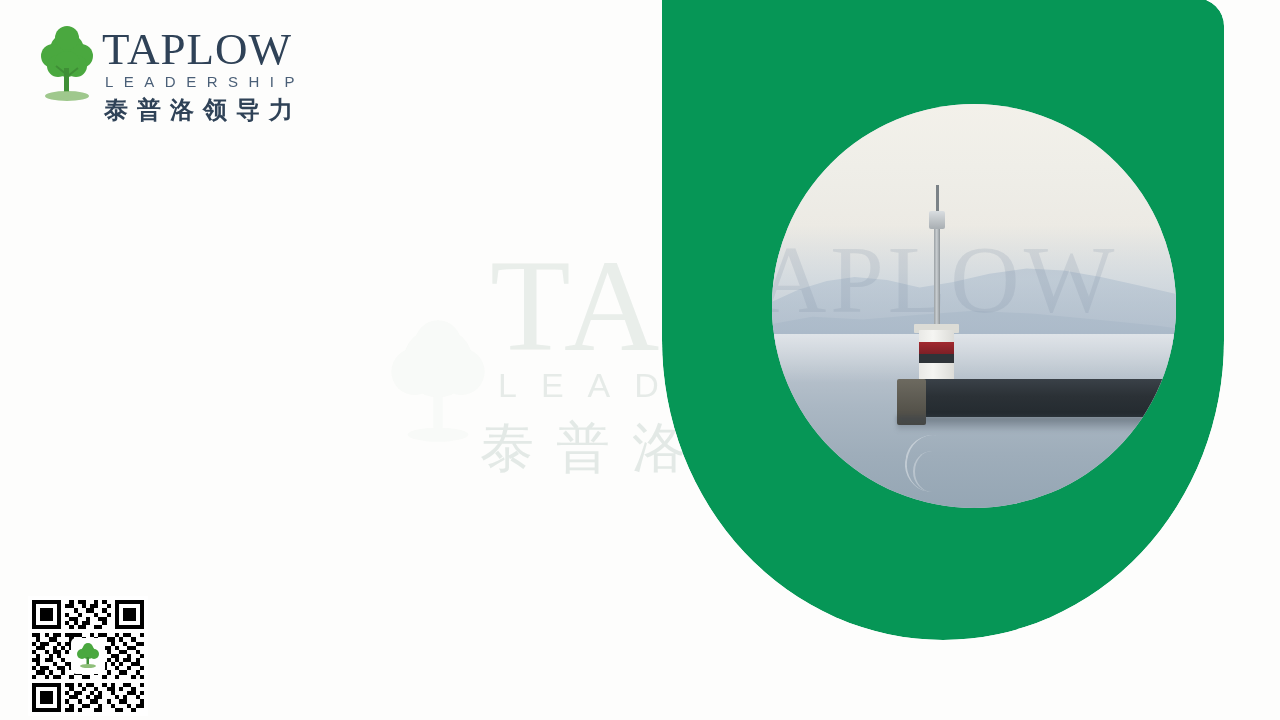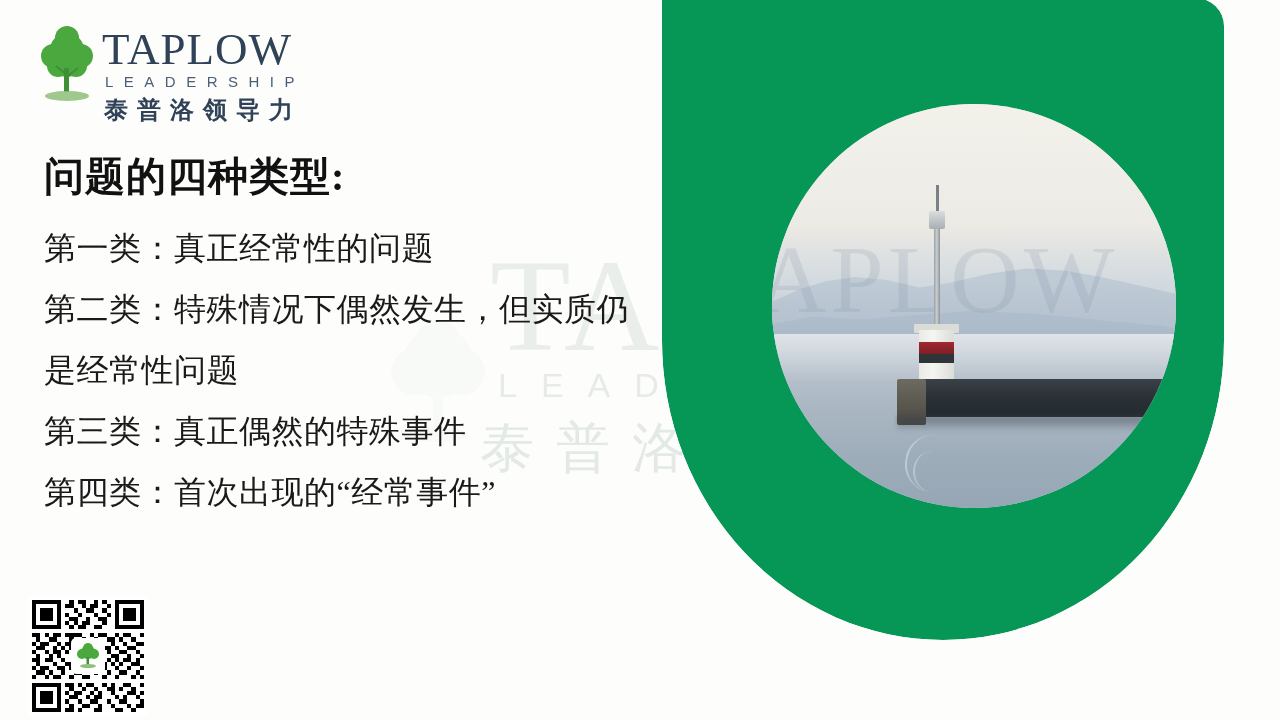--- a/index.html
+++ b/index.html
@@ -293,29 +293,20 @@
         <path d="M10 72 Q20 78 29 72 Q38 78 48 72" stroke="#8fbf7a" stroke-width="1.5" fill="none"></path>
       </g>
     </svg>
     <div class="logo-text">
       <div class="logo-title">TAPLOW</div>
       <div class="logo-sub">LEADERSHIP</div>
       <div class="logo-cn">泰普洛领导力</div>
     </div>
   </div>
 
-  <div class="content">
-    <h1 class="heading">问题的四种类型:</h1>
-    <ul class="lines">
-      <li class="line">第一类：真正经常性的问题</li>
-      <li class="line wrapped">第二类：特殊情况下偶然发生，但实质仍是经常性问题</li>
-      <li class="line">第三类：真正偶然的特殊事件</li>
-      <li class="line">第四类：首次出现的“经常事件”</li>
-    </ul>
-  </div>
 
   <div class="qr-wrap">
     <svg width="120" height="120" viewBox="0 0 29 29" shape-rendering="crispEdges">
       <rect width="29" height="29" fill="#ffffff"></rect>
       <g fill="#000000">
         <rect x="1" y="1" width="7" height="1"></rect>
           <rect x="1" y="7" width="7" height="1"></rect>
         <rect x="1" y="1" width="1" height="7"></rect>
           <rect x="7" y="1" width="1" height="7"></rect>
         <rect x="3" y="3" width="3" height="3"></rect>

